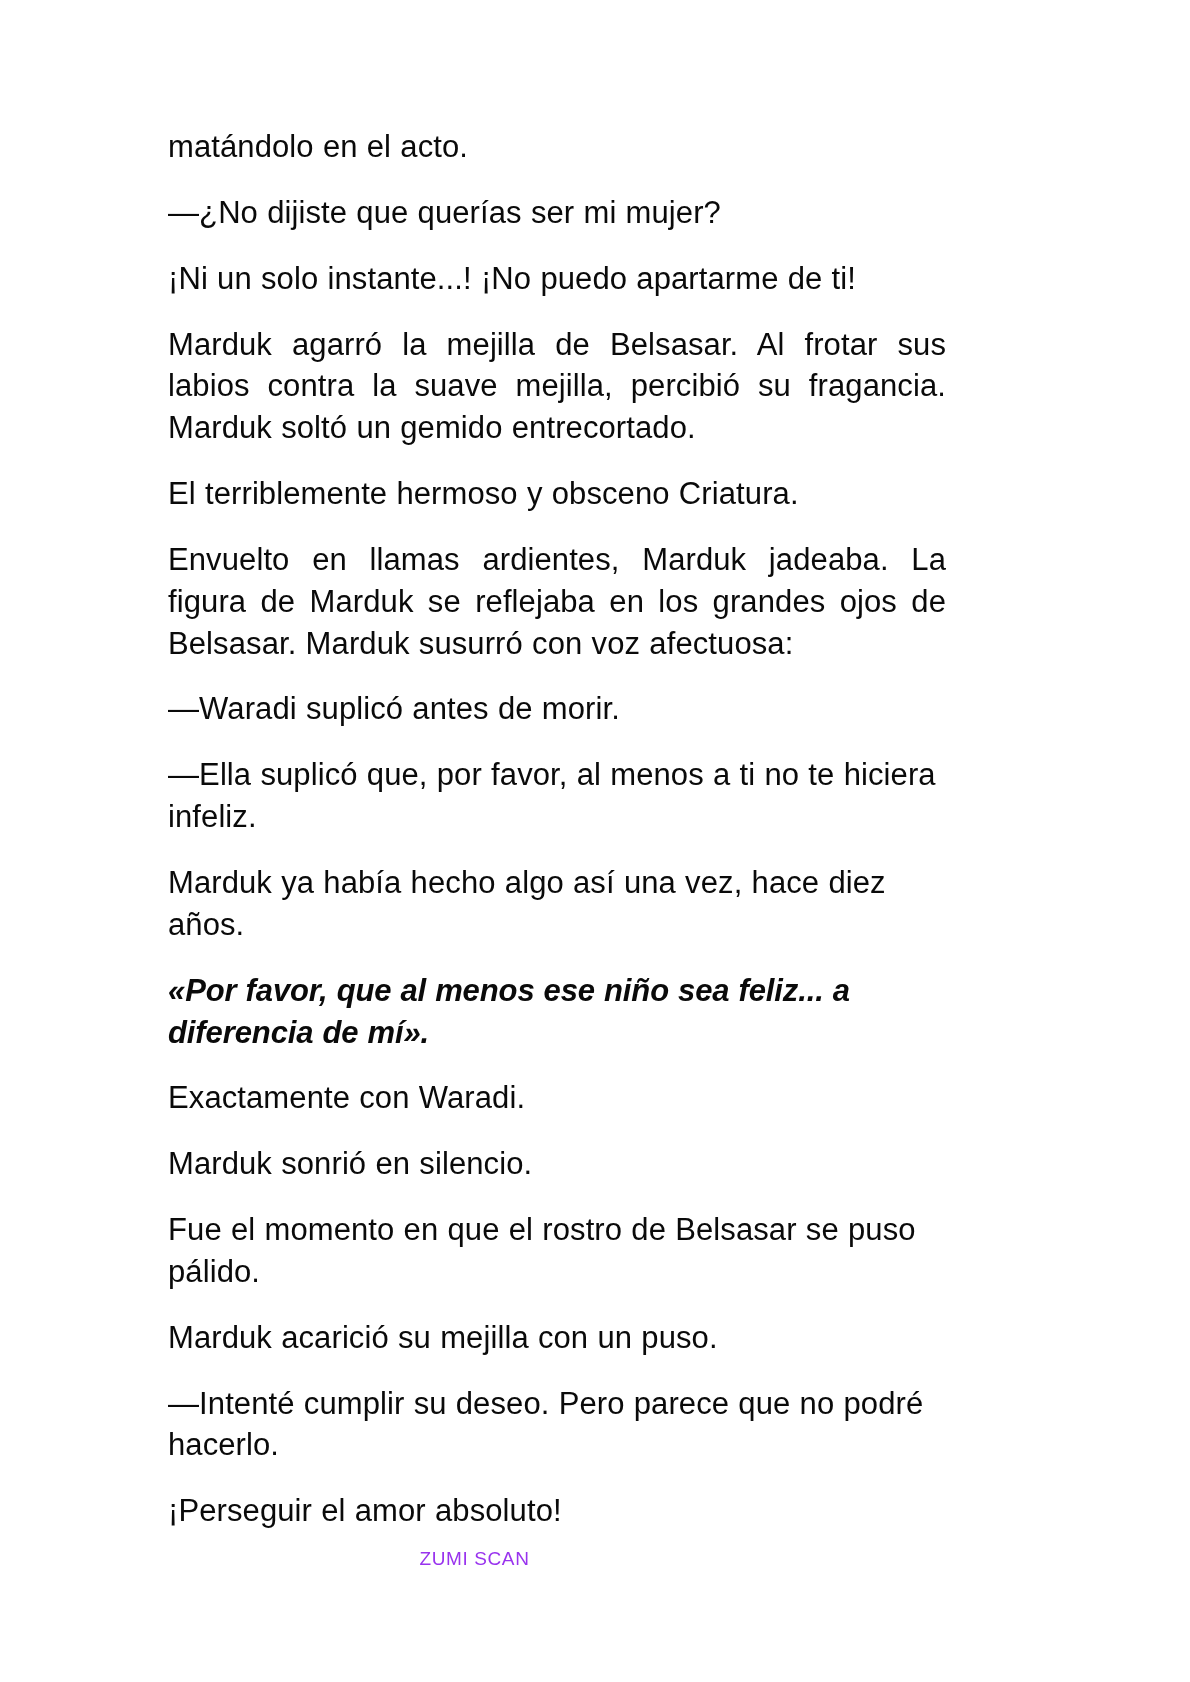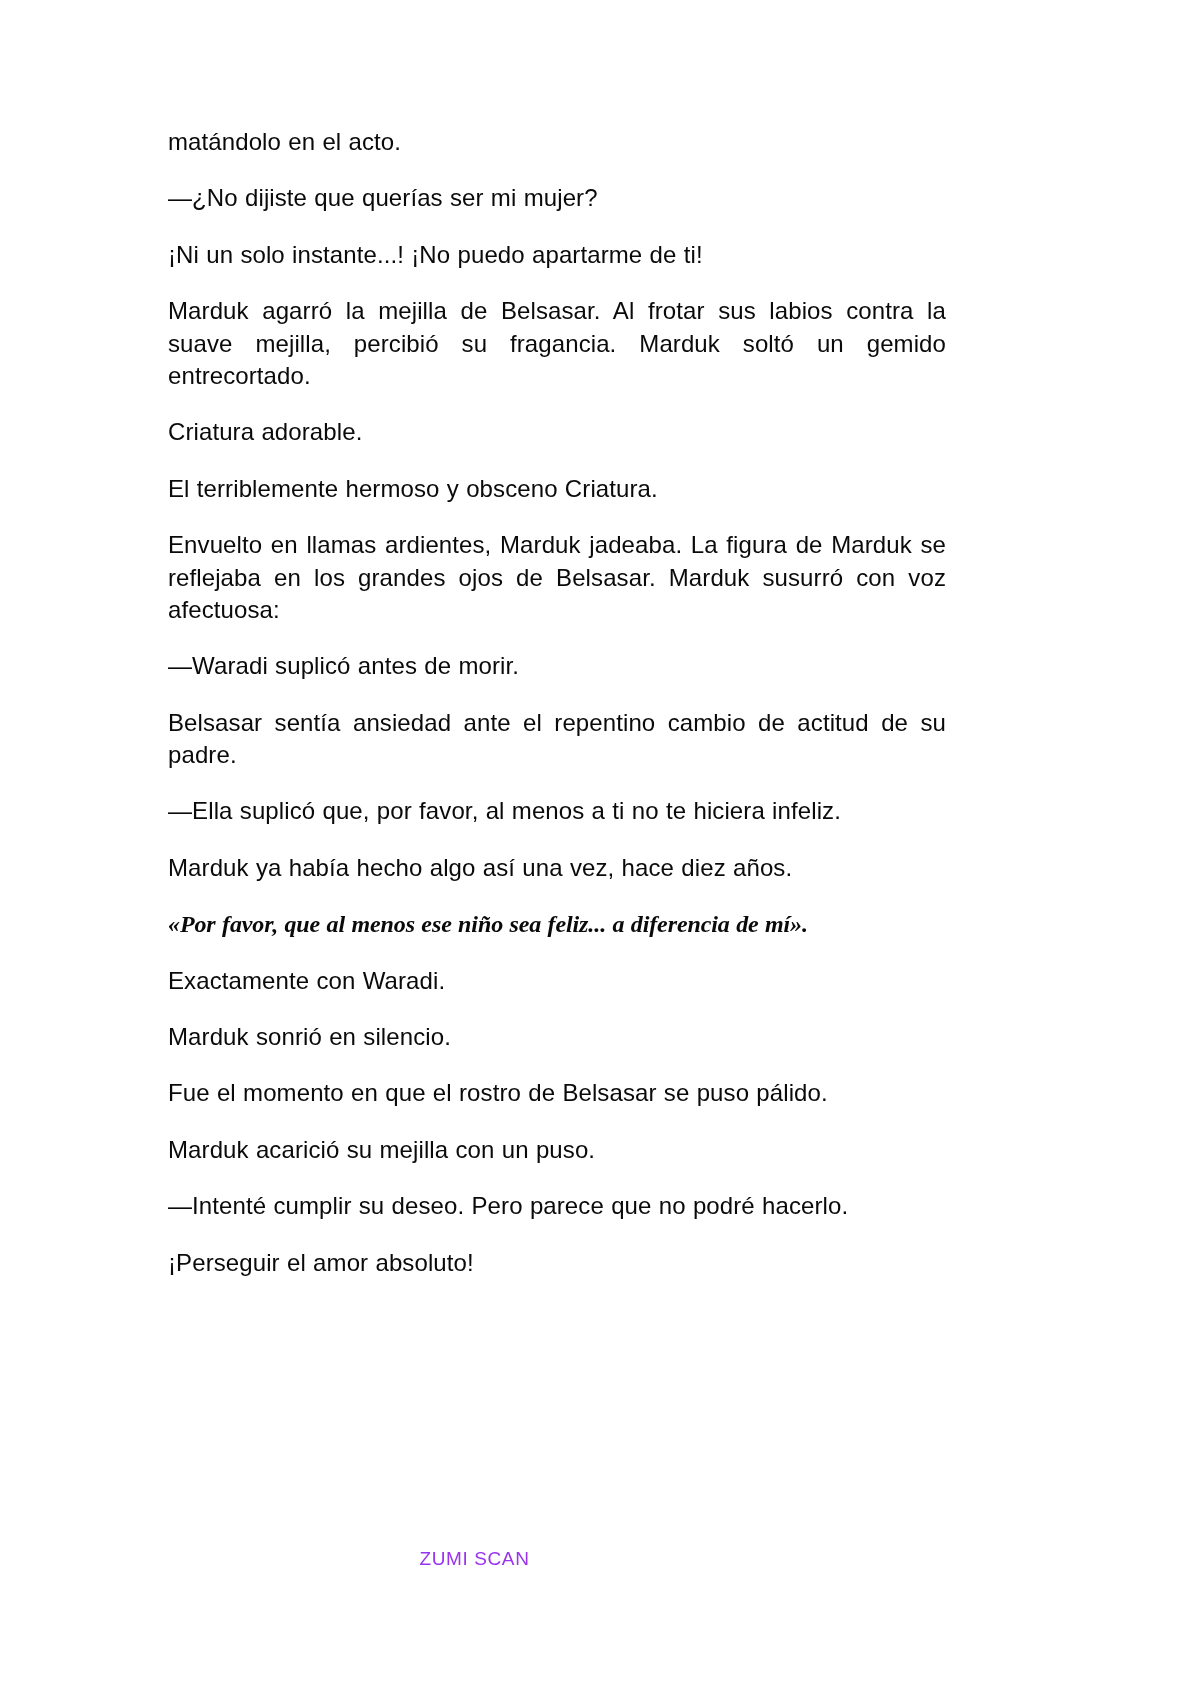--- a/index.html
+++ b/index.html
@@ -23,39 +23,38 @@
     height: 1682px;
     background: #ffffff;
   }
   .content {
     position: absolute;
     left: 168px;
     top: 126px;
     width: 778px;
   }
   .para {
-    font-size: 24px;
+    font-size: 31px;
     line-height: 1.35;
     margin: 0 0 24px 0;
     color: #0a0a0a;
     letter-spacing: 0.1px;
     word-spacing: 0.5px;
   }
   .para.justify {
     text-align: justify;
     text-align-last: left;
   }
   .para.left {
     text-align: left;
   }
   .para.emphasis {
     font-weight: bold;
     font-style: italic;
     letter-spacing: -0.1px;
-    font-family: Liberation Serif, serif;
   }
   .watermark {
     position: absolute;
     left: 0;
     top: 1548px;
     width: 949px;
     text-align: center;
     font-size: 19px;
     letter-spacing: 0.6px;
     color: #9933ee;
@@ -66,25 +65,23 @@
 <body>
 
 <div class="page">
 
   <div class="content">
 
     <p class="para left">matándolo en el acto.</p>
     <p class="para left">—¿No dijiste que querías ser mi mujer?</p>
     <p class="para left">¡Ni un solo instante...! ¡No puedo apartarme de ti!</p>
     <p class="para justify">Marduk agarró la mejilla de Belsasar. Al frotar sus labios contra la suave mejilla, percibió su fragancia. Marduk soltó un gemido entrecortado.</p>
-    <p class="para left">Criatura adorable.</p>
     <p class="para left">El terriblemente hermoso y obsceno Criatura.</p>
     <p class="para justify">Envuelto en llamas ardientes, Marduk jadeaba. La figura de Marduk se reflejaba en los grandes ojos de Belsasar. Marduk susurró con voz afectuosa:</p>
     <p class="para left">—Waradi suplicó antes de morir.</p>
-    <p class="para justify">Belsasar sentía ansiedad ante el repentino cambio de actitud de su padre.</p>
     <p class="para left">—Ella suplicó que, por favor, al menos a ti no te hiciera infeliz.</p>
     <p class="para left">Marduk ya había hecho algo así una vez, hace diez años.</p>
     <p class="para left emphasis">«Por favor, que al menos ese niño sea feliz... a diferencia de mí».</p>
     <p class="para left">Exactamente con Waradi.</p>
     <p class="para left">Marduk sonrió en silencio.</p>
     <p class="para left">Fue el momento en que el rostro de Belsasar se puso pálido.</p>
     <p class="para left">Marduk acarició su mejilla con un puso.</p>
     <p class="para left">—Intenté cumplir su deseo. Pero parece que no podré hacerlo.</p>
     <p class="para left">¡Perseguir el amor absoluto!</p>
 

